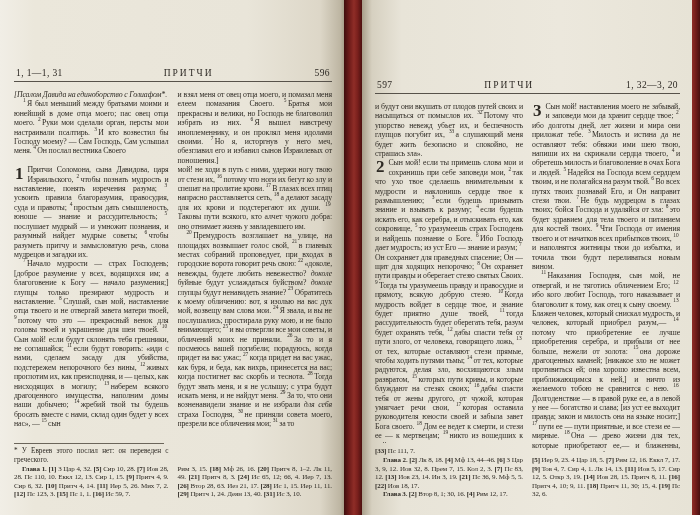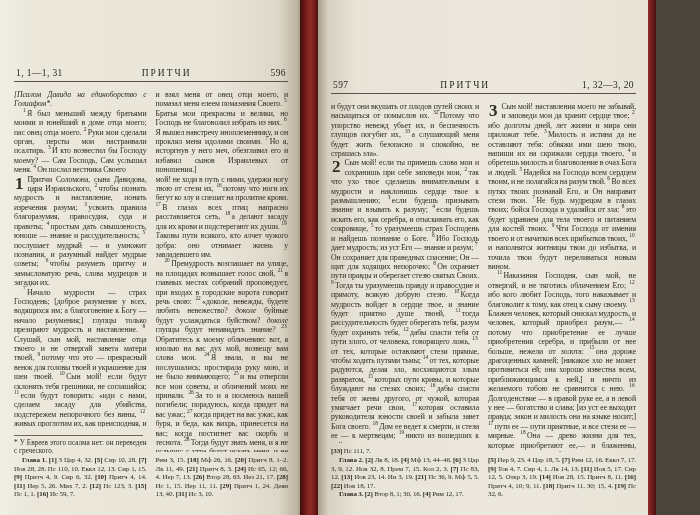--- a/index.html
+++ b/index.html
@@ -1,19 +1,19 @@
 <!DOCTYPE html>
 <html><head>
 <meta charset="utf-8">
 <style>
   html,body{margin:0;padding:0;background:#4a443c;}
   .book{position:relative;width:700px;height:515px;display:flex;overflow:hidden;
         font-family:"Liberation Serif","DejaVu Serif",serif;color:#2e2a24;}
   .page{box-sizing:border-box;height:515px;display:flex;flex-direction:column;overflow:hidden;}
-  .page.left{width:300px;padding:24px 12px 16px 14px;
+  .page.left{width:344px;padding:24px 12px 16px 14px;
     background:linear-gradient(90deg,#f1eee6 0%,#ebe7db 10%,#e9e5d9 72%,#ddd7c8 93%,#bdb5a2 99%,#a89f8a 100%);}
   .page.right{width:330px;padding:36px 12px 16px 13px;
     background:linear-gradient(90deg,#a89f8a 0%,#d6d0c0 3%,#e8e4d8 12%,#ece8dd 60%,#e7e3d6 100%);}
   .spine{width:18px;height:515px;
     background:linear-gradient(90deg,#3f0d0d 0%,#6f1c1a 30%,#8f2d27 55%,#7a201d 75%,#4c100f 100%);}
   .edge{width:8px;height:515px;background:linear-gradient(90deg,#8f2d27 0%,#six 50%,#521110 100%);
     background:linear-gradient(90deg,#8f2d27 0%,#6f1c1a 50%,#471010 100%);}
   .pghead{display:flex;justify-content:space-between;align-items:baseline;
           font-size:9.5px;letter-spacing:.4px;padding:0 2px;}
   .pghead .c{letter-spacing:2px;margin-top:44px;}
@@ -66,21 +66,21 @@
 
 
     <div class="cols grow">
       <div class="col">
         <div class="body">
             <p><span class="drop">1</span><span>Притчи Соломона, сына Давидова, царя Израильского, <sup>2</sup> чтобы познать мудрость и наставление, понять изречения разума; <sup>3</sup> усвоить правила благоразумия, правосудия, суда и правоты; <sup>4</sup> простым дать смышленость, юноше — знание и рассудительность; <sup>5</sup> послушает мудрый — и умножит познания, и разумный найдет мудрые советы; <sup>6</sup> чтобы разуметь притчу и замысловатую речь, слова мудрецов и загадки их.</span></p>
             <p class="indent"><span><sup>7</sup> Начало мудрости — страх Господень; [доброе разумение у всех, водящихся им; а благоговение к Богу — начало разумения;] глупцы только презирают мудрость и наставление. <sup>8</sup> Слушай, сын мой, наставление отца твоего и не отвергай завета матери твоей, <sup>9</sup> потому что это — прекрасный венок для головы твоей и украшение для шеи твоей. <sup>10</sup> Сын мой! если будут склонять тебя грешники, не соглашайся; <sup>11</sup> если будут говорить: «иди с нами, сделаем засаду для убийства, подстережем непорочного без вины, <sup>12</sup> живых проглотим их, как преисподняя, и — целых, как нисходящих в могилу; <sup>13</sup> наберем всякого драгоценного имущества, наполним домы наши добычею; <sup>14</sup> жребий твой ты будешь бросать вместе с нами, склад один будет у всех нас», — <sup>15</sup> сын</span></p>
           </div>
         <div class="foot">
           <div class="fnrule"></div>
-          <p class="fnote">* У Евреев этого псалма нет: он переведен с греческого.</p>
+          <p class="fnote">* У Евреев этого послал нет: он переведен с греческого.</p>
           <div class="refs">
               <p class="chap"><span><strong>Глава 1.</strong> <strong>[1]</strong> 3 Цар 4, 32. <strong>[5]</strong> Сир 10, 28. <strong>[7]</strong> Иов 28, 28. Пс 110, 10. Еккл 12, 13. Сир 1, 15. <strong>[9]</strong> Притч 4, 9. Сир 6, 32. <strong>[10]</strong> Притч 4, 14. <strong>[11]</strong> Иер 5, 26. Мих 7, 2. <strong>[12]</strong> Пс 123, 3. <strong>[15]</strong> Пс 1, 1. <strong>[16]</strong> Ис 59, 7.</span></p>
             </div>
         </div>
       </div>
       <div class="col">
         <div class="body">
             <p><span>мой! не ходи в путь с ними, удержи ногу твою от стези их, <sup>16</sup> потому что ноги их бегут ко злу и спешат на пролитие крови. <sup>17</sup> В глазах всех птиц напрасно расставляется сеть, <sup>18</sup> а делают засаду для их крови и подстерегают их души. <sup>19</sup> Таковы пути всякого, кто алчет чужого добра: оно отнимает жизнь у завладевшего им.</span></p>
             <p class="indent"><span><sup>20</sup> Премудрость возглашает на улице, на площадях возвышает голос свой, <sup>21</sup> в главных местах собраний проповедует, при входах в городские ворота говорит речь свою: <sup>22</sup> «доколе, невежды, будете любить невежество? <em>доколе</em> буйные будут услаждаться буйством? <em>доколе</em> глупцы будут ненавидеть знание? <sup>23</sup> Обратитесь к моему обличению: вот, я изолью на вас дух мой, возвещу вам слова мои. <sup>24</sup> Я звала, и вы не послушались; простирала руку мою, и не было внимающего; <sup>25</sup> и вы отвергли все мои советы, и обличений моих не приняли. <sup>26</sup> За то и я посмеюсь вашей погибели; порадуюсь, когда придет на вас ужас; <sup>27</sup> когда придет на вас ужас, как буря, и беда, как вихрь, принесется на вас; когда постигнет вас скорбь и теснота. <sup>28</sup> Тогда будут звать меня, и я не услышу; с утра будут искать меня, и не найдут меня. <sup>29</sup> За то, что они возненавидели знание и не избрали <em>для себя</em> страха Господня, <sup>30</sup> не приняли совета моего, презрели все обличения мои; <sup>31</sup> за то</span></p>
           </div>

